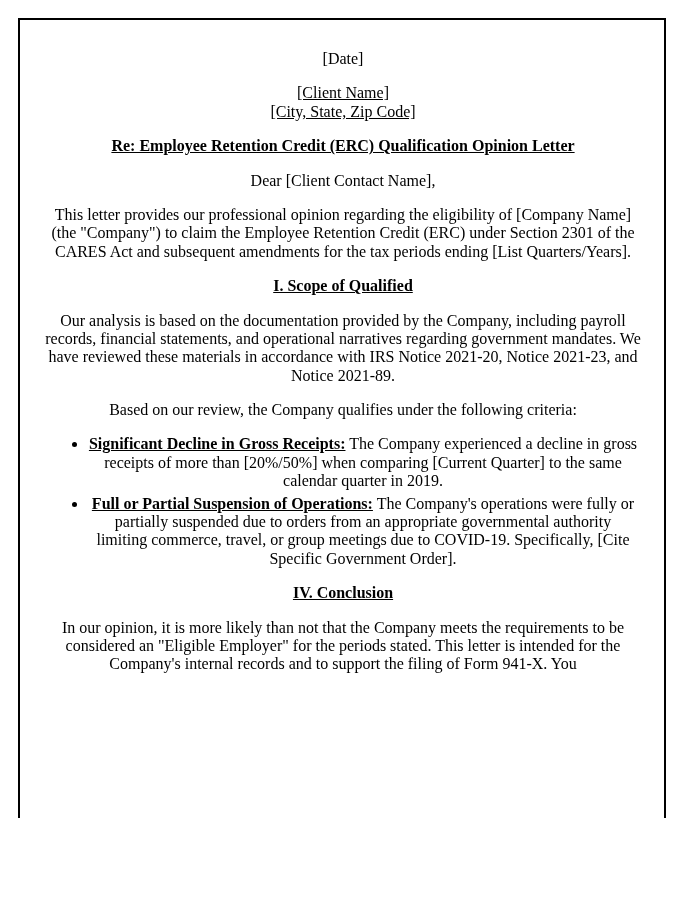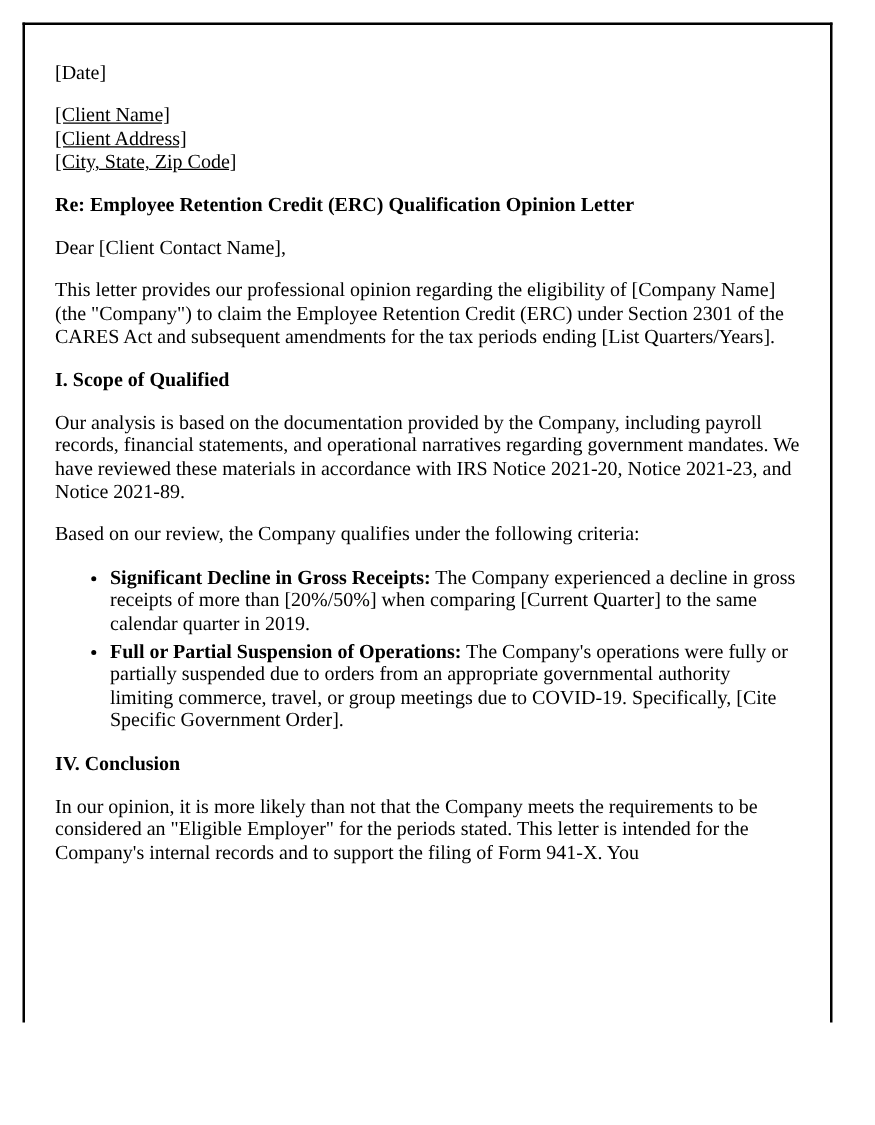--- a/index.html
+++ b/index.html
@@ -22,50 +22,51 @@
     left: 18px;
     top: 18px;
     width: 648px;
     height: 800px;
     box-sizing: border-box;
     background: #ffffff;
     border: 2px solid #000000;
     border-bottom: none;      
     padding: 14px 22px 0 24px;
     overflow: hidden;
+    text-align: center;
   }
   .page p {
     margin: 16px 0;
   }
   .address-block {
     margin: 16px 0;
     text-decoration: underline;
   }
   .bold {
     font-weight: bold;
+    text-decoration: underline;
   }
   ul.criteria {
     margin: 16px 0;
     padding: 0 0 0 40px;
   }
   ul.criteria li {
     margin: 4px;
     padding: 0;
   }
 </style>
 </head>
 <body>
 
 <div class="page">
 
   <p>[Date]</p>
 
   <div class="address-block">
     <div>[Client Name]</div>
-    <div>[Client Address]</div>
     <div>[City, State, Zip Code]</div>
   </div>
 
   <p class="bold">Re: Employee Retention Credit (ERC) Qualification Opinion Letter</p>
 
   <p>Dear [Client Contact Name],</p>
 
   <p>This letter provides our professional opinion regarding the eligibility of [Company Name] (the "Company") to claim the Employee Retention Credit (ERC) under Section 2301 of the CARES Act and subsequent amendments for the tax periods ending [List Quarters/Years].</p>
 
   <p class="bold">I. Scope of Qualified</p>

